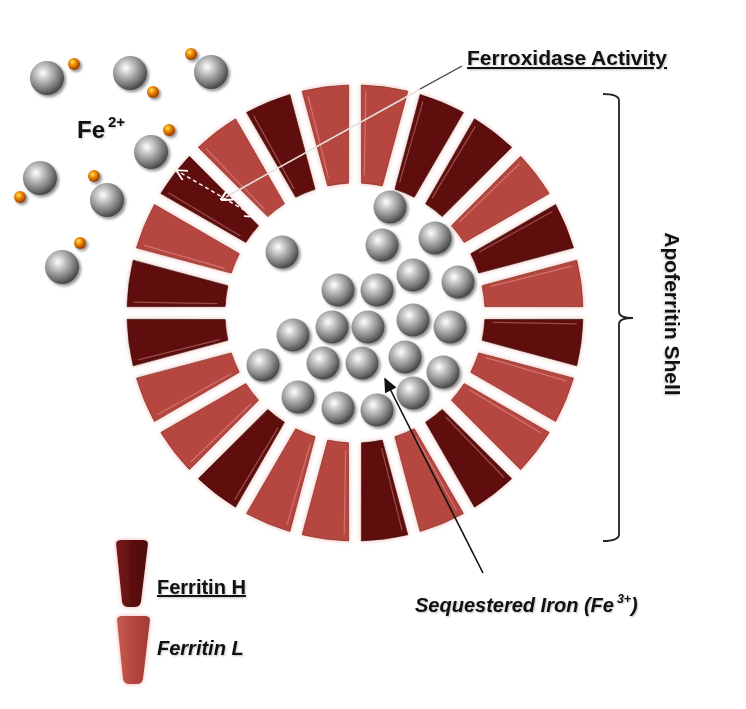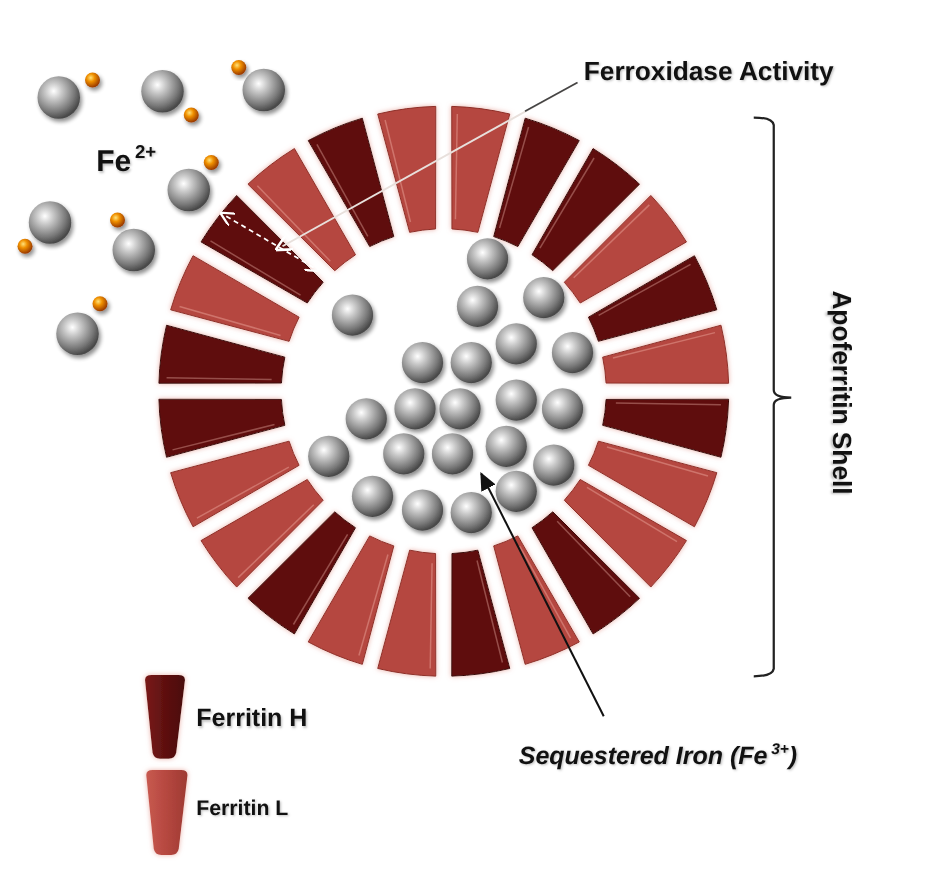--- a/index.html
+++ b/index.html
@@ -1,25 +1,25 @@
 <!DOCTYPE html>
 <html><head>
 <meta charset="utf-8">
 <style>
   html, body { margin: 0; padding: 0; background: #ffffff; }
   body { width: 746px; height: 709px; overflow: hidden; position: relative; font-family: "Liberation Sans", sans-serif; }
   #stage { position: absolute; left: 0; top: 0; width: 746px; height: 709px; }
   .lbl { position: absolute; font-family: "Liberation Sans", sans-serif; font-weight: bold; color: #111; white-space: nowrap; text-shadow: 1px 1px 2px rgba(0,0,0,0.25); }
   .lbl sup { font-size: 0.62em; position: relative; top: -0.15em; vertical-align: top; margin-left: 3px; }
-  #lbl-ferroxidase { left: 467px; top: 46px; font-size: 21px; }
+  #lbl-ferroxidase { left: 467px; top: 46px; font-size: 21px; text-decoration: underline; }
   #lbl-fe2 { left: 77px; top: 116px; font-size: 24px; }
   #lbl-sequestered { left: 415px; top: 594px; font-size: 20px; font-style: italic; }
   #lbl-shell { left: 562px; top: 302px; font-size: 21px; transform: rotate(90deg); transform-origin: center center; width: 220px; text-align: center; }
-  #lbl-h { left: 157px; top: 564px; font-size: 20px; }
-  #lbl-l { left: 157px; top: 637px; font-size: 17px; }
+  #lbl-h { left: 157px; top: 576px; font-size: 20px; text-decoration: underline; }
+  #lbl-l { left: 157px; top: 637px; font-size: 20px; font-style: italic; }
 </style>
 </head>
 <body>
 
 <svg id="stage" width="746" height="709" viewBox="0 0 746 709" xmlns="http://www.w3.org/2000/svg">
   <defs>
     <radialGradient id="gSphere" cx="38%" cy="35%" r="65%">
       <stop offset="0%" stop-color="#ffffff"></stop>
       <stop offset="30%" stop-color="#c8c8c8"></stop>
       <stop offset="75%" stop-color="#7a7a7a"></stop>

